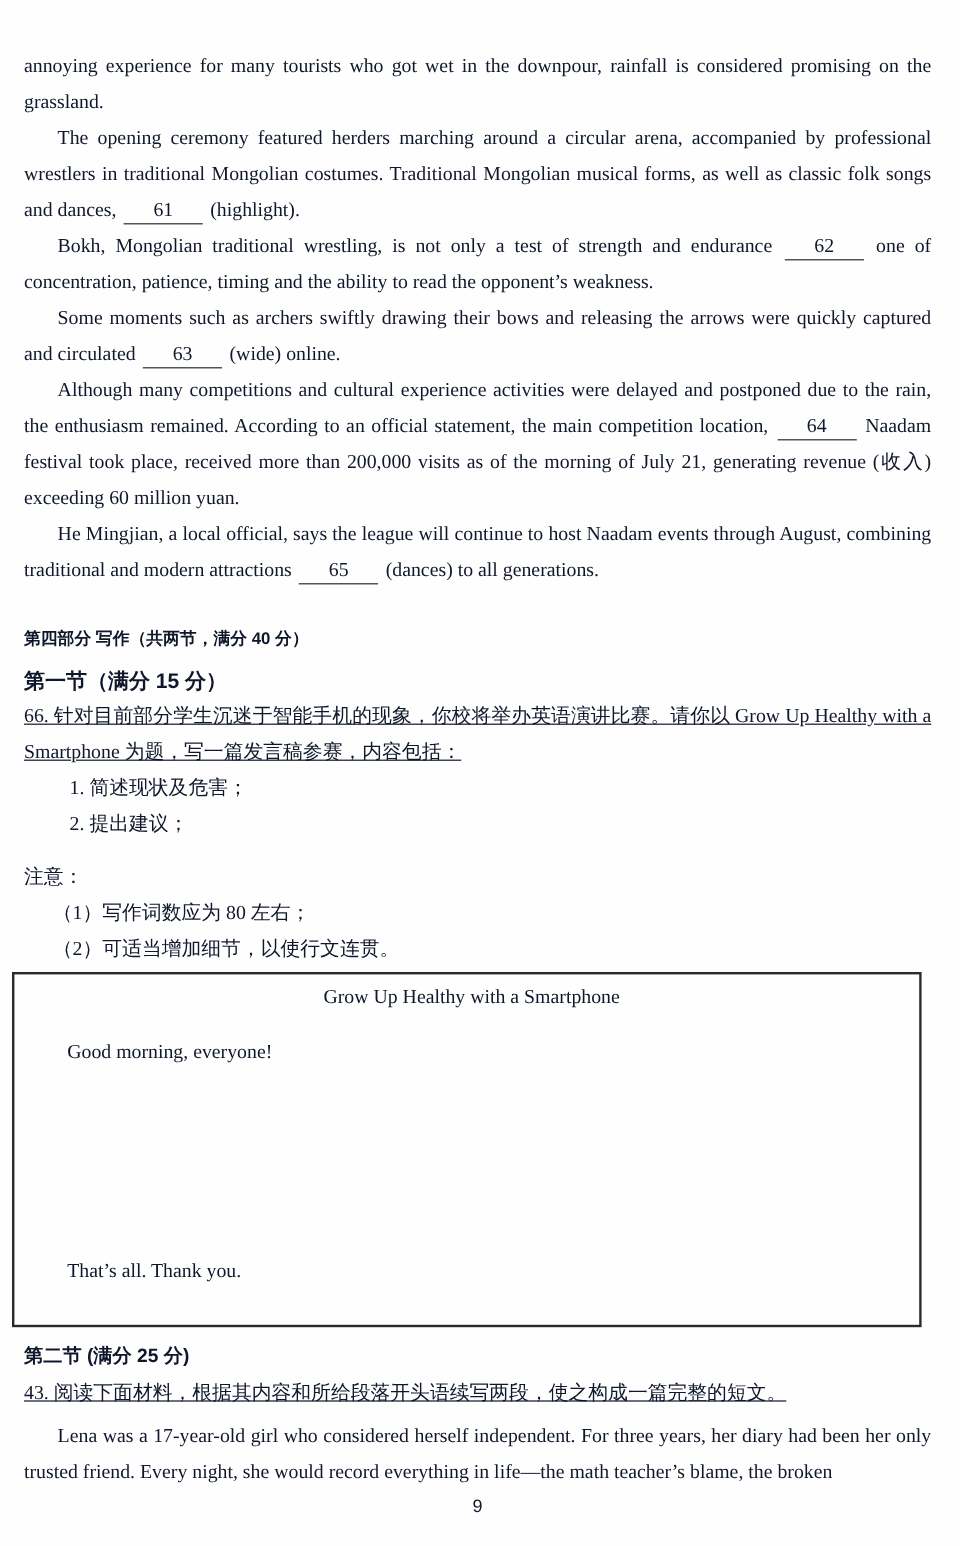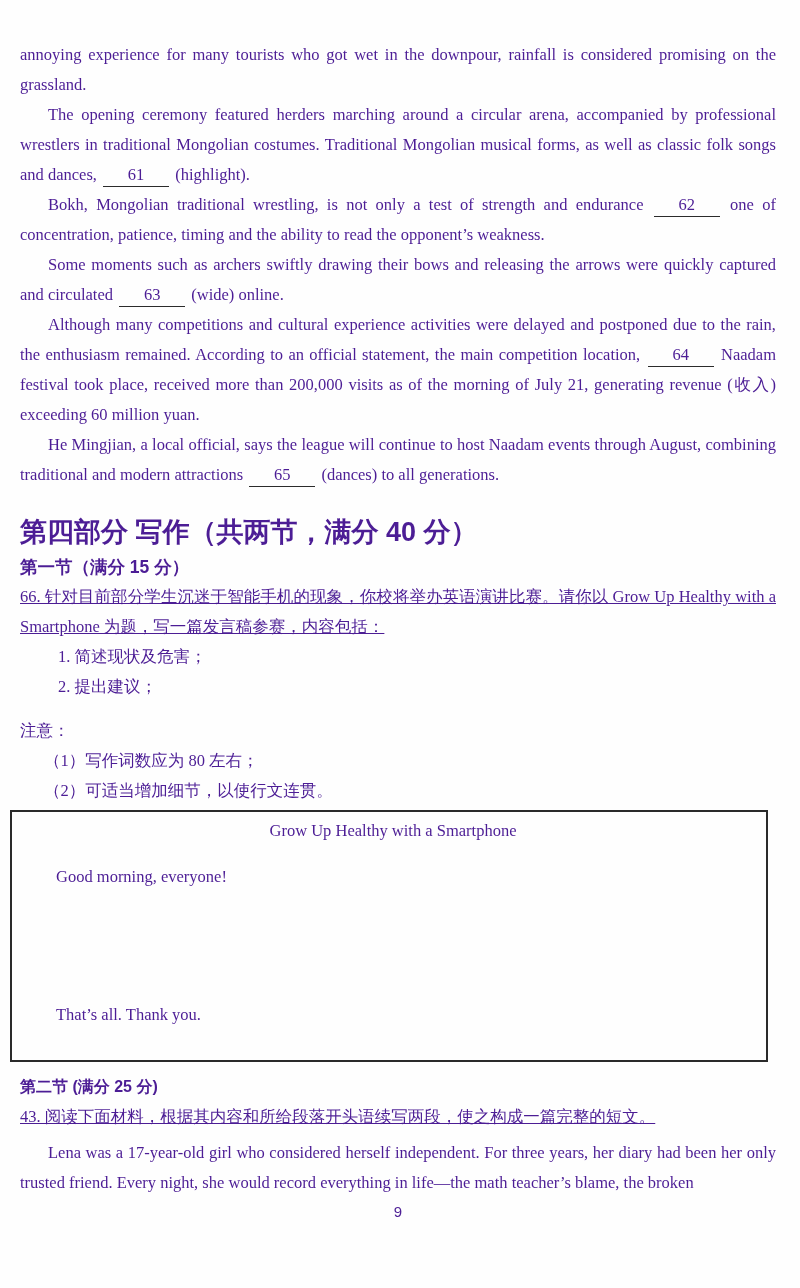--- a/index.html
+++ b/index.html
@@ -2,21 +2,21 @@
 <html><head>
 <meta charset="utf-8">
 <style>
   html, body { margin: 0; padding: 0; background: #ffffff; }
   .page {
     position: relative;
     width: 800px;
     height: 1288px;
     margin: 0 auto;
     background: #fefefe;
-    color: #4c1d95;
+    color: #0f172a;
     font-family: "Liberation Serif", "DejaVu Serif", serif;
     font-size: 16.5px;
     box-sizing: border-box;
     padding: 40px 24px 0 20px;
     overflow: hidden;
   }
   .para {
     margin: 0;
     line-height: 30px;
     text-align: justify;
@@ -28,40 +28,40 @@
     text-align: center;
     text-indent: 0;
     border-bottom: 1.5px solid #2b2b2b;
     line-height: 22px;
     margin: 0 2px;
   }
   .part-title {
     margin: 26px 0 0 0;
     font-family: "Liberation Sans", "DejaVu Sans", sans-serif;
     font-weight: bold;
-    font-size: 27px;
+    font-size: 14px;
     line-height: 32px;
   }
   .section-title {
     margin: 4px 0 0 0;
     font-family: "Liberation Sans", "DejaVu Sans", sans-serif;
     font-weight: bold;
     font-size: 17.5px;
     line-height: 30px;
   }
   .q-para { margin: 0; line-height: 30px; text-align: justify; text-decoration: underline; }
   .point-line { margin: 0 0 0 38px; line-height: 30px; }
   .note-label { margin: 14px 0 0 0; line-height: 30px; }
   .note-line { margin: 0 0 0 24px; line-height: 30px; }
   .answer-box {
     box-sizing: border-box;
     margin-top: 4px;
     margin-left: -10px;
     width: 758px;
-    height: 252px;
+    height: 296px;
     border: 2px solid #2a2a2a;
     display: flex;
     flex-direction: column;
     padding: 4px 20px 14px 28px;
   }
   .box-title {
     margin: 0;
     line-height: 30px;
     text-align: center;
   }

